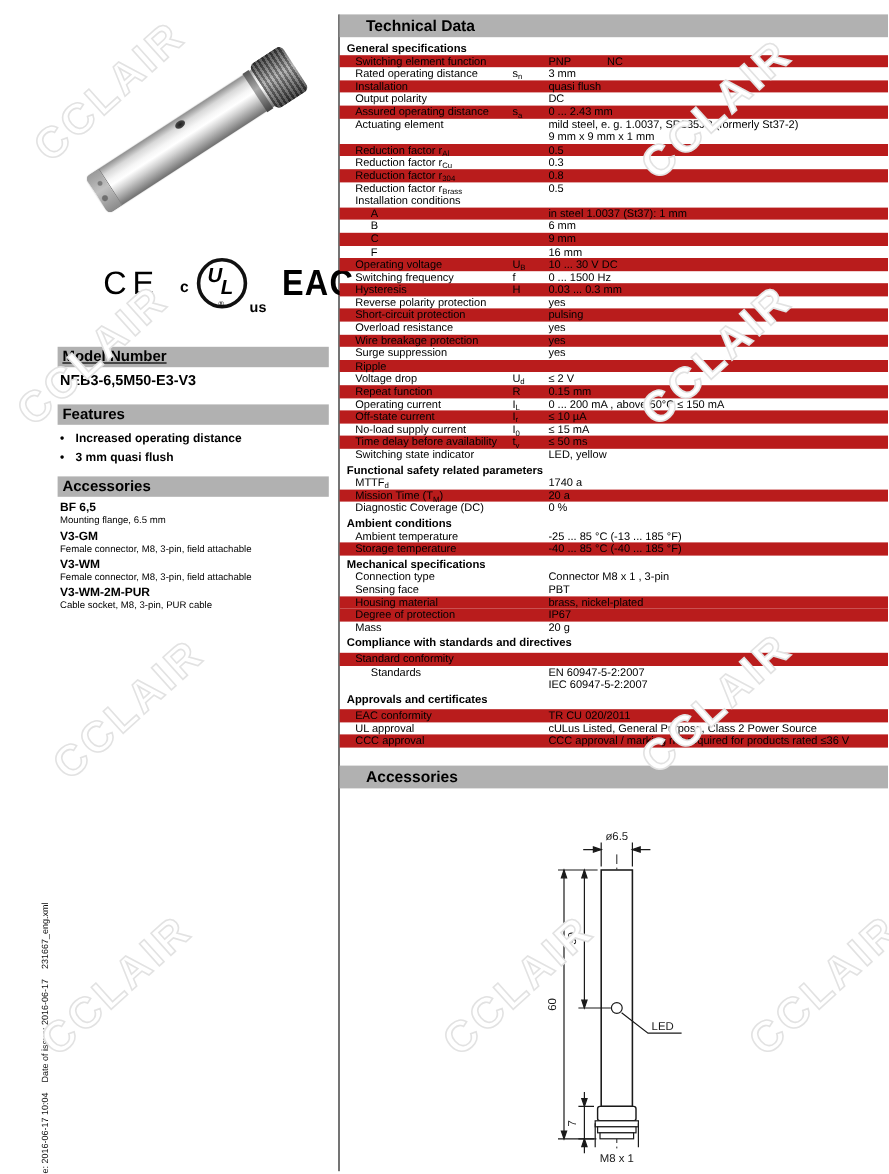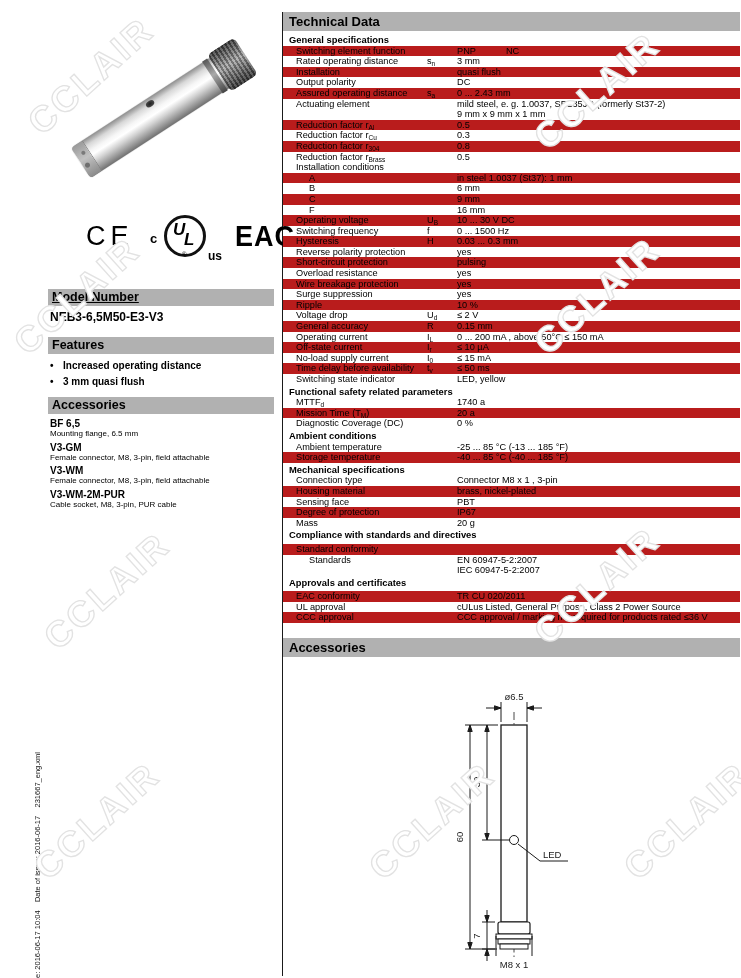--- a/index.html
+++ b/index.html
@@ -11,21 +11,21 @@
   
   .wm{
     position:absolute;font-weight:bold;font-size:36px;letter-spacing:3px;
     color:#ffffff;-webkit-text-stroke:1.3px #e2e2e2;
     transform:rotate(-42deg);z-index:6;pointer-events:none;white-space:nowrap;
   }
   
   .divider{position:absolute;left:282px;top:12px;width:1px;height:964px;background:#1a1a1a;z-index:2;}
   
   .bar{background:#b1b1b1;font-weight:bold;color:#000;}
-  .bar-right{height:19px;line-height:19px;font-size:13px;padding-left:6px;}
+  .bar-right{height:19px;line-height:19px;font-size:13px;padding-left:22px;}
   .bar-left{height:17px;line-height:17px;font-size:12.5px;padding-left:4px;}
   
   .right-col{position:absolute;left:283px;top:12px;width:457px;z-index:3;}
   #spec-table{margin-top:4px;}
   .sec-h{font-weight:bold;font-size:9.4px;line-height:10.6px;padding-left:6px;margin-top:2px;}
   .sec-gap{margin-bottom:3px;}
   .trow{display:flex;min-height:10.6px;line-height:10.6px;font-size:9.2px;}
   .trow.gray{background:#b91c1c;}
   .tlabel{flex:0 0 144px;padding-left:13px;box-sizing:border-box;}
   .tlabel.ind2{padding-left:26px;}
@@ -273,29 +273,28 @@
         <div class="tval">yes</div>
       </div>
       <div class="trow">
         <div class="tlabel">Surge suppression</div>
         <div class="tsym"></div>
         <div class="tval">yes</div>
       </div>
       <div class="trow gray">
         <div class="tlabel">Ripple</div>
         <div class="tsym"></div>
-        <div class="tval">10 %</div>
       </div>
       <div class="trow">
         <div class="tlabel">Voltage drop</div>
         <div class="tsym">U<sub>d</sub></div>
         <div class="tval">≤ 2 V</div>
       </div>
       <div class="trow gray">
-        <div class="tlabel">General accuracy</div>
+        <div class="tlabel">Repeat function</div>
         <div class="tsym">R</div>
         <div class="tval">0.15 mm</div>
       </div>
       <div class="trow">
         <div class="tlabel">Operating current</div>
         <div class="tsym">I<sub>L</sub></div>
         <div class="tval">0 ... 200 mA , above 50°C ≤ 150 mA</div>
       </div>
       <div class="trow gray">
         <div class="tlabel">Off-state current</div>
@@ -343,29 +342,29 @@
         <div class="tlabel">Storage temperature</div>
         <div class="tsym"></div>
         <div class="tval">-40 ... 85 °C (-40 ... 185 °F)</div>
       </div>
       <div class="sec-h">Mechanical specifications</div>
       <div class="trow">
         <div class="tlabel">Connection type</div>
         <div class="tsym"></div>
         <div class="tval">Connector M8 x 1 , 3-pin</div>
       </div>
+      <div class="trow">
+        <div class="tlabel">Sensing face</div>
+        <div class="tsym"></div>
+        <div class="tval">PBT</div>
+      </div>
       <div class="trow gray">
         <div class="tlabel">Housing material</div>
         <div class="tsym"></div>
         <div class="tval">brass, nickel-plated</div>
-      </div>
-      <div class="trow">
-        <div class="tlabel">Sensing face</div>
-        <div class="tsym"></div>
-        <div class="tval">PBT</div>
       </div>
       <div class="trow gray">
         <div class="tlabel">Degree of protection</div>
         <div class="tsym"></div>
         <div class="tval">IP67</div>
       </div>
       <div class="trow">
         <div class="tlabel">Mass</div>
         <div class="tsym"></div>
         <div class="tval">20 g</div>

